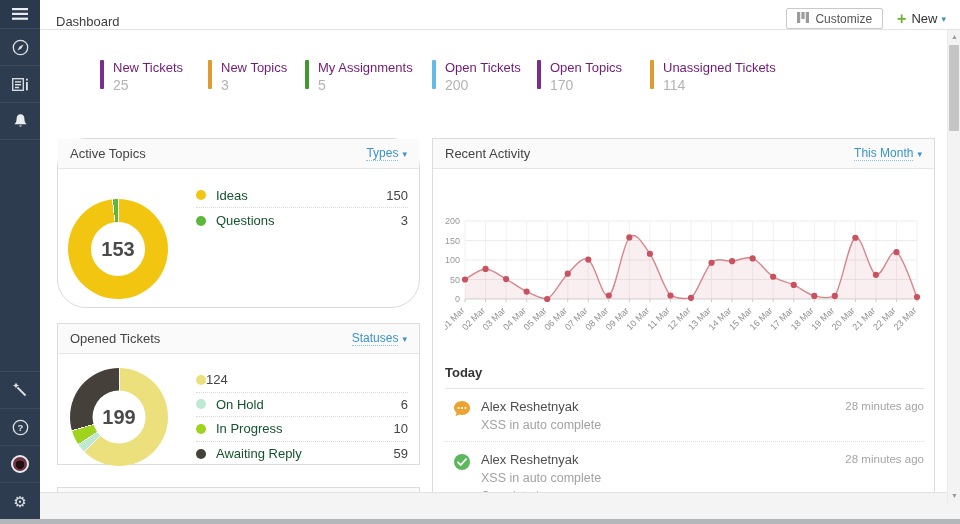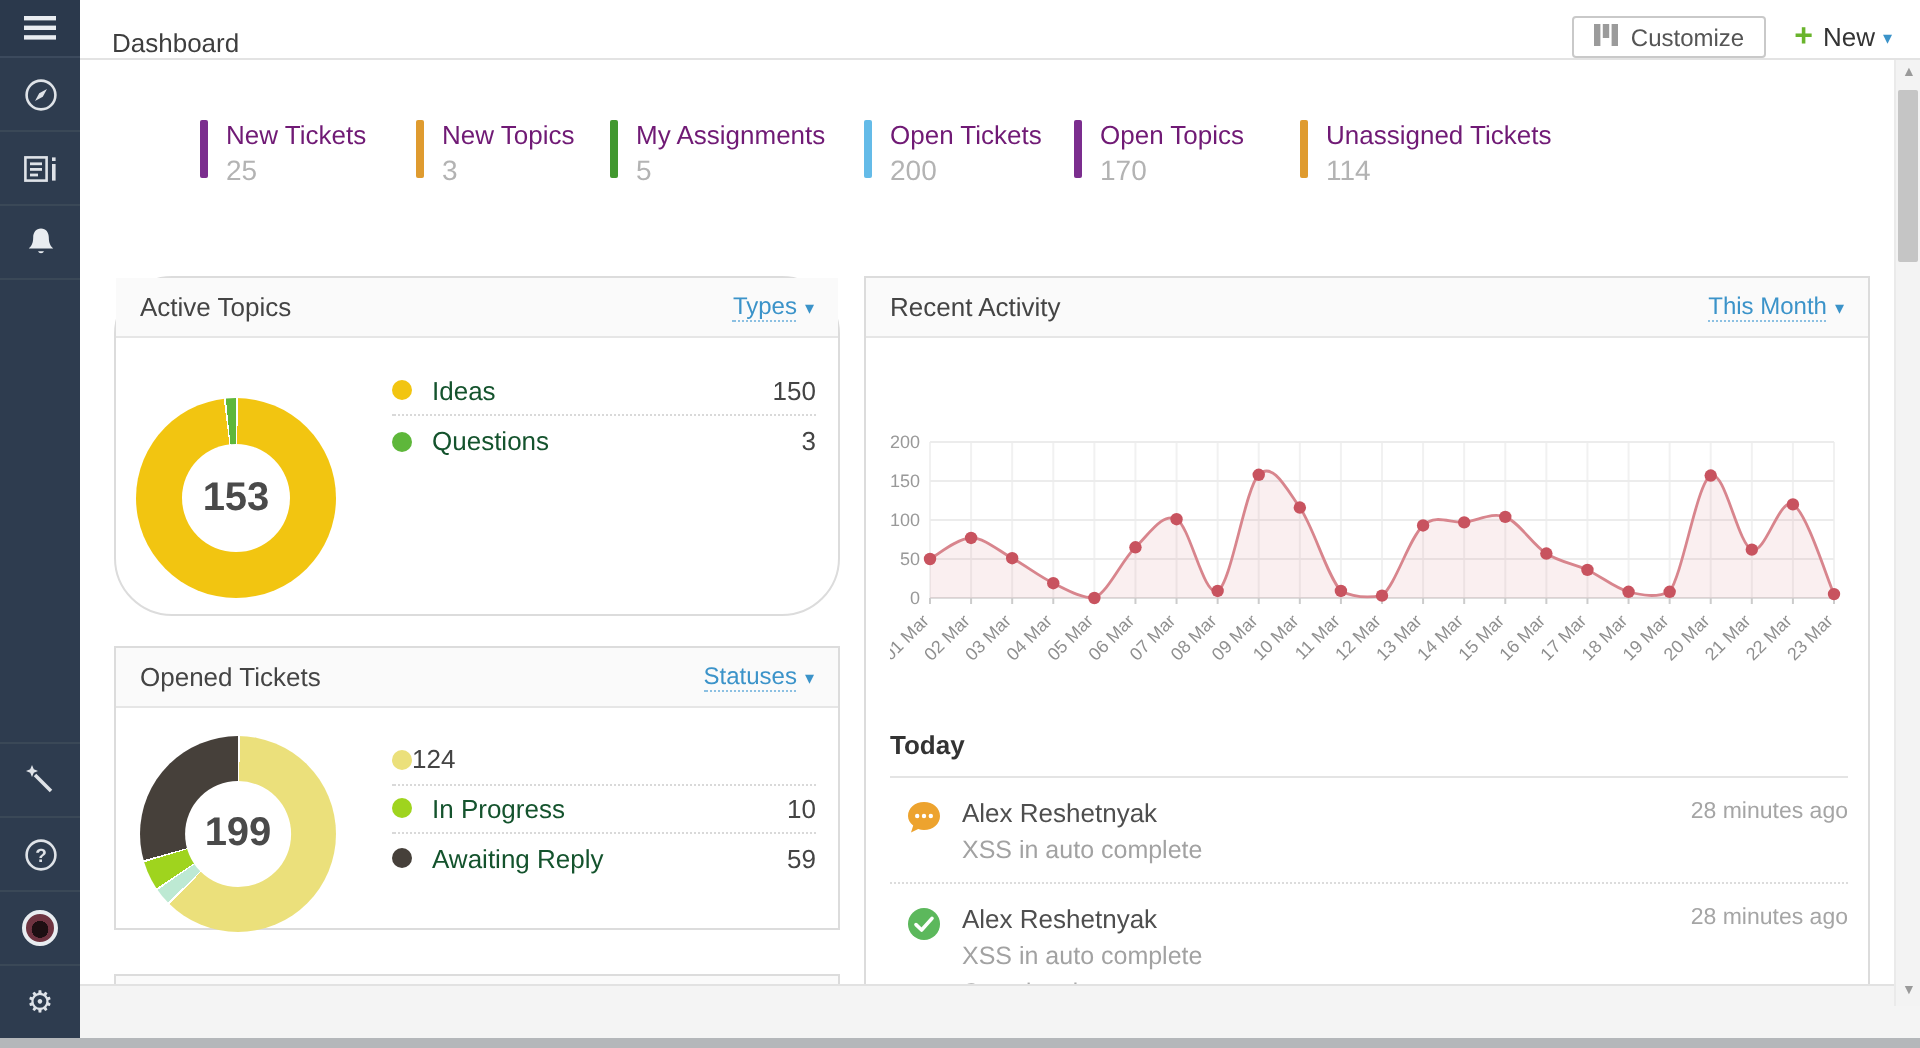--- a/index.html
+++ b/index.html
@@ -251,20 +251,25 @@
         </span>
     </div>
     <div class="card-body">
       <div class="donut" style="left: 12px; top: 14px; width: 98px; height: 98px; background: conic-gradient(rgb(255, 255, 255) 0deg, rgb(255, 255, 255) 1.2deg, rgb(235, 224, 123) 1.2deg, rgb(235, 224, 123) 224.322deg, rgb(255, 255, 255) 224.322deg, rgb(255, 255, 255) 225.522deg, rgb(189, 233, 211) 225.522deg, rgb(189, 233, 211) 235.176deg, rgb(255, 255, 255) 235.176deg, rgb(255, 255, 255) 236.376deg, rgb(159, 212, 30) 236.376deg, rgb(159, 212, 30) 253.266deg, rgb(255, 255, 255) 253.266deg, rgb(255, 255, 255) 254.466deg, rgb(70, 64, 58) 254.466deg, rgb(70, 64, 58) 360deg);">
         <div class="donut-hole">199</div>
       </div>
       <div class="legend" style="left:138px; top:14px; width:212px;">
         <div class="legend-row" style="height:24.5px">
           <span class="legend-dot" style="background: rgb(235, 224, 123);"></span>
           <span class="legend-value">124</span>
+        </div>
+        <div class="legend-row" style="height:24.5px">
+          <span class="legend-dot" style="background: rgb(189, 233, 211);"></span>
+          <span class="legend-label">On Hold</span>
+          <span class="legend-value">6</span>
         </div>
         <div class="legend-row" style="height:24.5px">
           <span class="legend-dot" style="background: rgb(159, 212, 30);"></span>
           <span class="legend-label">In Progress</span>
           <span class="legend-value">10</span>
         </div>
         <div class="legend-row" style="height:24.5px">
           <span class="legend-dot" style="background: rgb(70, 64, 58);"></span>
           <span class="legend-label">Awaiting Reply</span>
           <span class="legend-value">59</span>

